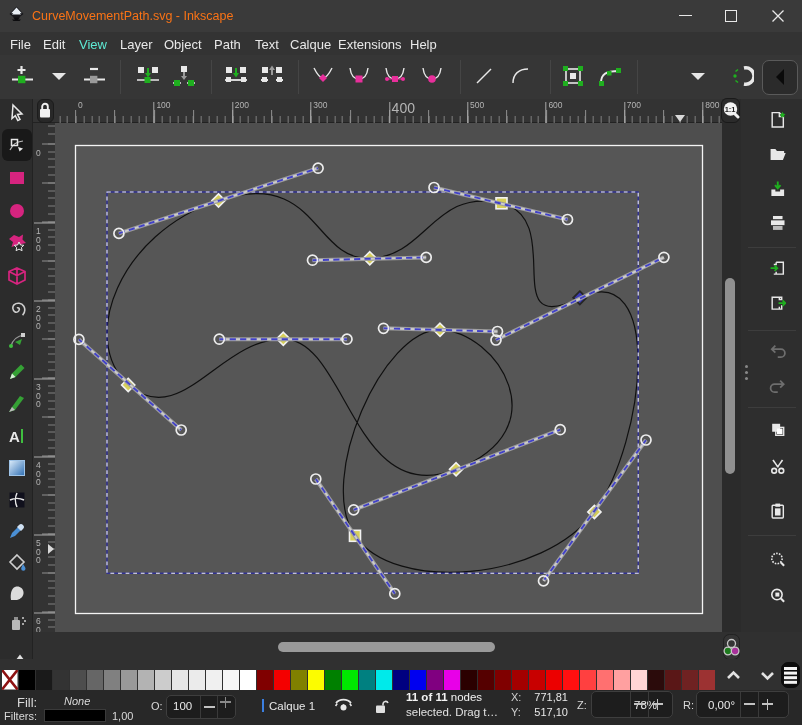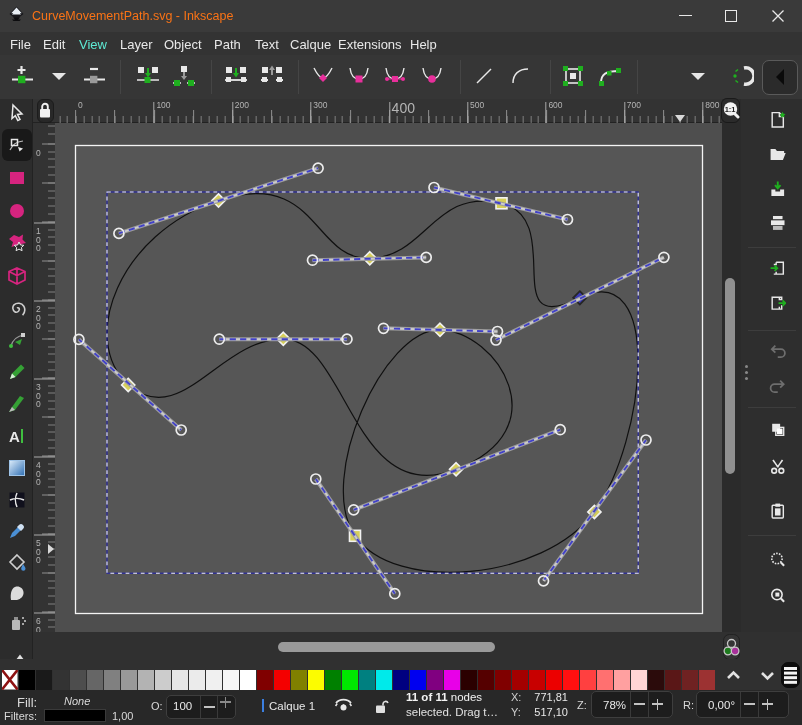--- a/index.html
+++ b/index.html
@@ -486,21 +486,21 @@
 <path d="M9 6.5 V4.8 a2.6 2.6 0 0 1 5 -.8" fill="none" stroke="#e0e0e0" stroke-width="1.6"></path>
   </svg>
 <div class="a" style="left:406px;top:691px;font-size:11.5px;color:#f2f2f2"><b>11 of 11</b> nodes</div>
 <div class="a" style="left:406px;top:705.5px;font-size:11.5px;color:#e2e2e2">selected. Drag t…</div>
 <div class="a" style="left:511px;top:691px;font-size:11px;color:#cfcfcf">X:</div>
 <div class="a" style="left:530px;top:691px;width:38px;text-align:right;font-size:11px;color:#e8e8e8">771,81</div>
 <div class="a" style="left:511px;top:705.5px;font-size:11px;color:#cfcfcf">Y:</div>
 <div class="a" style="left:530px;top:705.5px;width:38px;text-align:right;font-size:11px;color:#e8e8e8">517,10</div>
 <div class="a" style="left:577px;top:699px;font-size:11px;color:#d9d9d9">Z:</div>
 <div class="a" style="left:591px;top:690.5px;width:82px;height:27px;background:#1d1d1d;border:1px solid #3e3e3e;border-radius:5px"></div>
-<div class="a" style="left:603px;top:699px;font-size:11.5px;color:#e8e8e8">78%</div>
+<div class="a" style="left:634px;top:699px;font-size:11.5px;color:#e8e8e8">78%</div>
 <div class="a" style="left:630px;top:691.5px;width:1px;height:25px;background:#3a3a3a"></div>
 <div class="a" style="left:648px;top:691.5px;width:1px;height:25px;background:#3a3a3a"></div>
 <div class="a" style="left:633.5px;top:703px;width:11px;height:1.9px;background:#c2c2c2"></div>
 <div class="a" style="left:652px;top:703px;width:11px;height:1.9px;background:#c2c2c2"></div>
 <div class="a" style="left:656.5px;top:698.5px;width:1.9px;height:11px;background:#c2c2c2"></div>
 <div class="a" style="left:683px;top:699px;font-size:11px;color:#d9d9d9">R:</div>
 <div class="a" style="left:696px;top:690.5px;width:93px;height:27px;background:#1d1d1d;border:1px solid #3e3e3e;border-radius:5px"></div>
 <div class="a" style="left:708px;top:699px;font-size:11.5px;color:#e8e8e8">0,00°</div>
 <div class="a" style="left:740px;top:691.5px;width:1px;height:25px;background:#3a3a3a"></div>
 <div class="a" style="left:758px;top:691.5px;width:1px;height:25px;background:#3a3a3a"></div>

